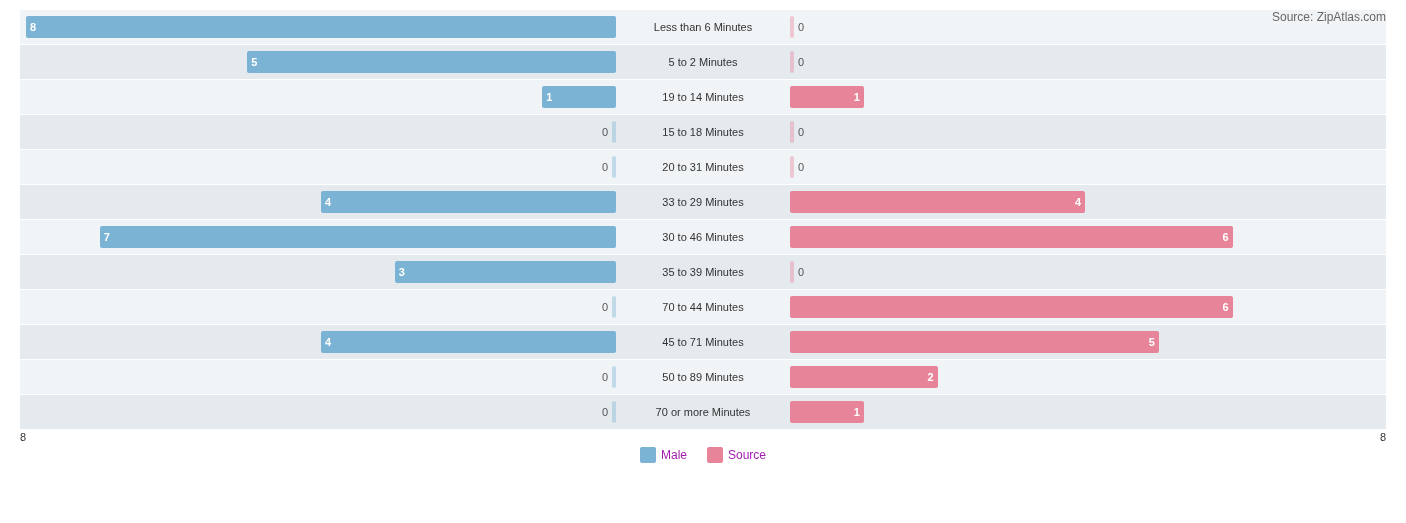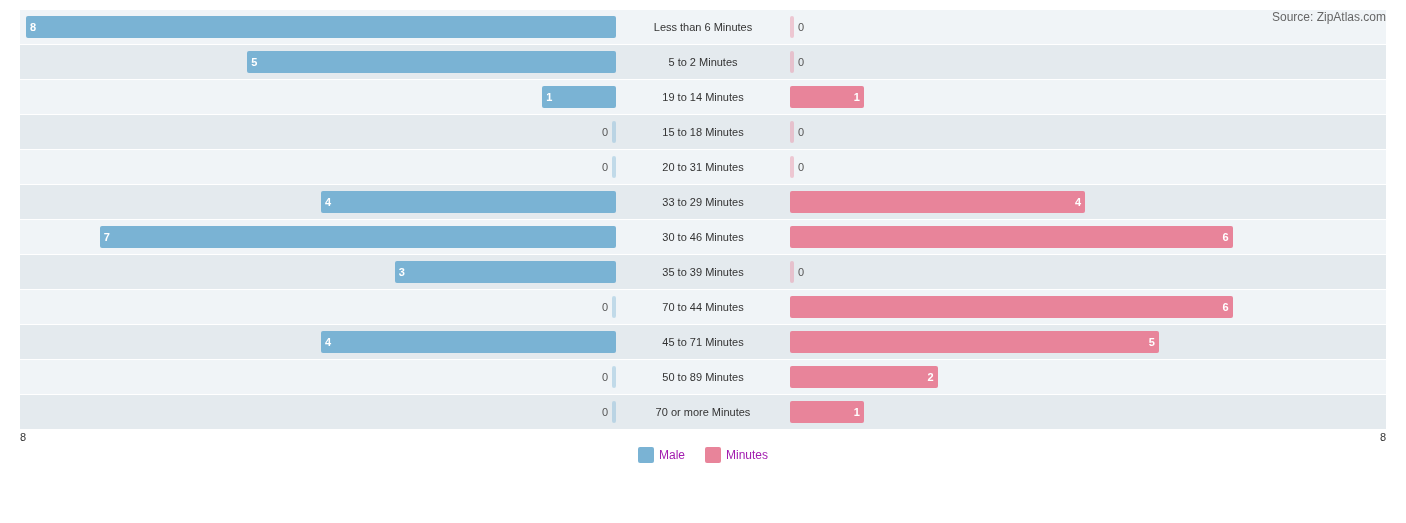--- a/index.html
+++ b/index.html
@@ -309,16 +309,16 @@
     <span class="right-val-spacer">8</span>
   </div>
 
   <div class="legend-area">
     <div class="legend-item">
       <div class="legend-box" style="background:#7ab3d4;"></div>
       <span>Male</span>
     </div>
     <div class="legend-item">
       <div class="legend-box" style="background:#e8849a;"></div>
-      <span>Minutes</span>
+      <span>Source</span>
     </div>
   </div>
 </div>
 
 </body></html>

